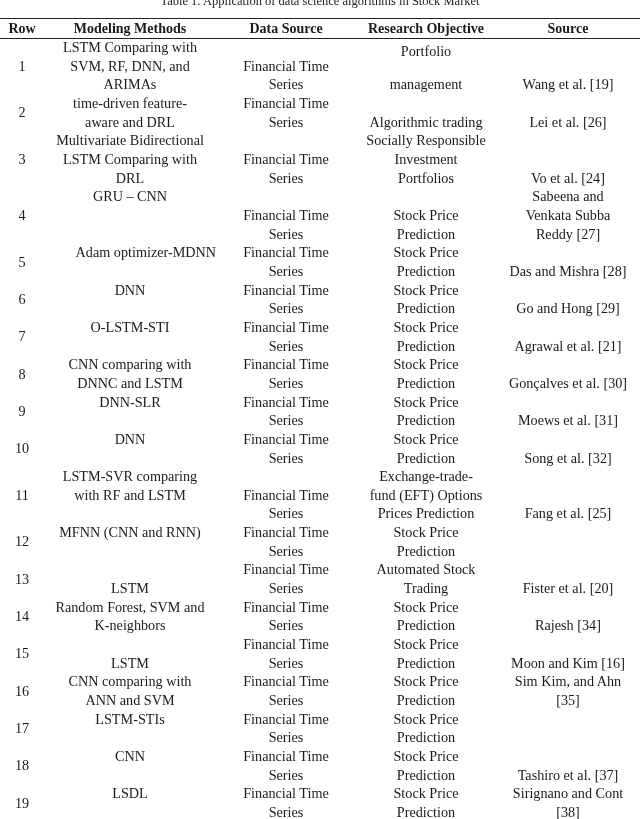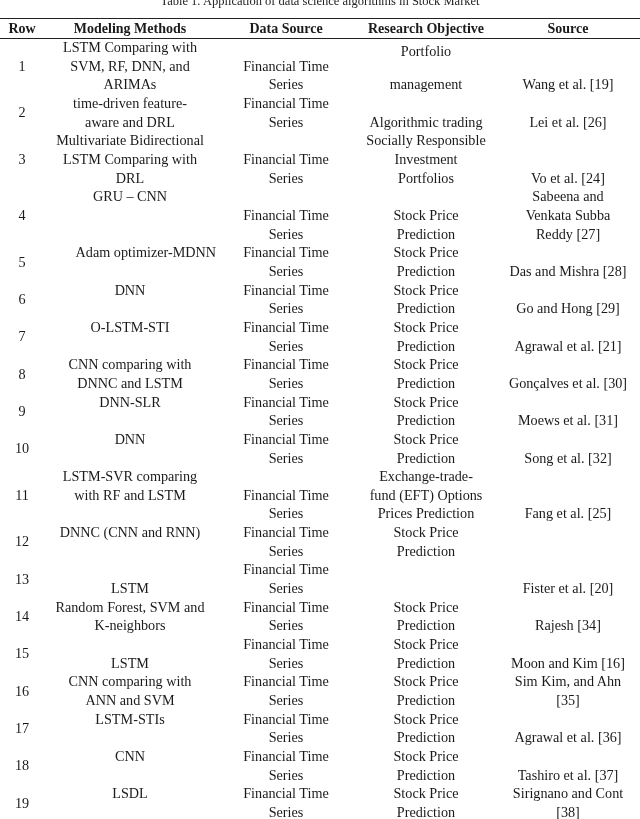--- a/index.html
+++ b/index.html
@@ -256,41 +256,45 @@
       </div>
       <div class="cell c4" style="height: 55.98px;">
         <div class="line" style="top: 37.32px;">Fang et al. [25]</div>
       </div>
     </div>
     <div class="row" style="top: 485.16px; height: 37.32px;">
       <div class="cell c0" style="height: 37.32px;">
         <div class="line" style="top: 9.33px;">12</div>
       </div>
       <div class="cell c1" style="height: 37.32px;">
-        <div class="line" style="top: 0px;">DNNC (CNN and RNN)</div>
+        <div class="line" style="top: 0px;">MFNN (CNN and RNN)</div>
       </div>
       <div class="cell c2" style="height: 37.32px;">
         <div class="line" style="top: 0px;">Financial Time</div>
         <div class="line" style="top: 18.66px;">Series</div>
       </div>
       <div class="cell c3" style="height: 37.32px;">
         <div class="line" style="top: 0px;">Stock Price</div>
         <div class="line" style="top: 18.66px;">Prediction</div>
       </div>
     </div>
     <div class="row" style="top: 522.48px; height: 37.32px;">
       <div class="cell c0" style="height: 37.32px;">
         <div class="line" style="top: 9.33px;">13</div>
       </div>
       <div class="cell c1" style="height: 37.32px;">
         <div class="line" style="top: 18.66px;">LSTM</div>
       </div>
       <div class="cell c2" style="height: 37.32px;">
         <div class="line" style="top: 0px;">Financial Time</div>
         <div class="line" style="top: 18.66px;">Series</div>
+      </div>
+      <div class="cell c3" style="height: 37.32px;">
+        <div class="line" style="top: 0px;">Automated Stock</div>
+        <div class="line" style="top: 18.66px;">Trading</div>
       </div>
       <div class="cell c4" style="height: 37.32px;">
         <div class="line" style="top: 18.66px;">Fister et al. [20]</div>
       </div>
     </div>
     <div class="row" style="top: 559.8px; height: 37.32px;">
       <div class="cell c0" style="height: 37.32px;">
         <div class="line" style="top: 9.33px;">14</div>
       </div>
       <div class="cell c1" style="height: 37.32px;">
@@ -356,23 +360,20 @@
       <div class="cell c1" style="height: 37.32px;">
         <div class="line" style="top: 0px;">LSTM-STIs</div>
       </div>
       <div class="cell c2" style="height: 37.32px;">
         <div class="line" style="top: 0px;">Financial Time</div>
         <div class="line" style="top: 18.66px;">Series</div>
       </div>
       <div class="cell c3" style="height: 37.32px;">
         <div class="line" style="top: 0px;">Stock Price</div>
         <div class="line" style="top: 18.66px;">Prediction</div>
-      </div>
-      <div class="cell c4" style="height: 37.32px;">
-        <div class="line" style="top: 18.66px;">Agrawal et al. [36]</div>
       </div>
     </div>
     <div class="row" style="top: 709.08px; height: 37.32px;">
       <div class="cell c0" style="height: 37.32px;">
         <div class="line" style="top: 9.33px;">18</div>
       </div>
       <div class="cell c1" style="height: 37.32px;">
         <div class="line" style="top: 0px;">CNN</div>
       </div>
       <div class="cell c2" style="height: 37.32px;">

